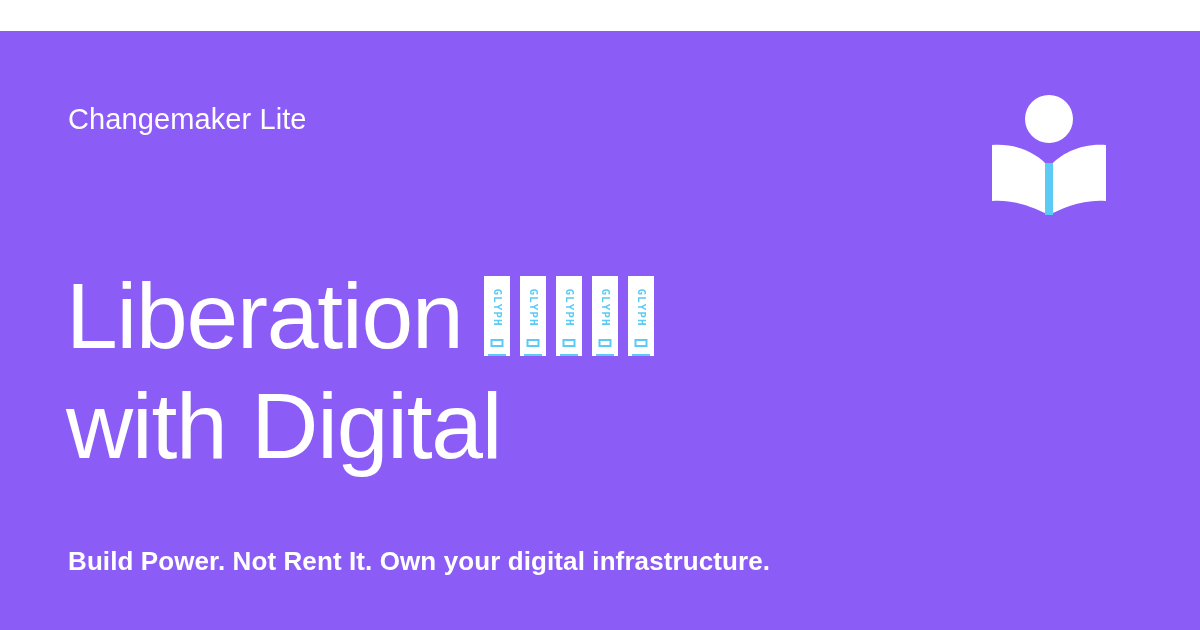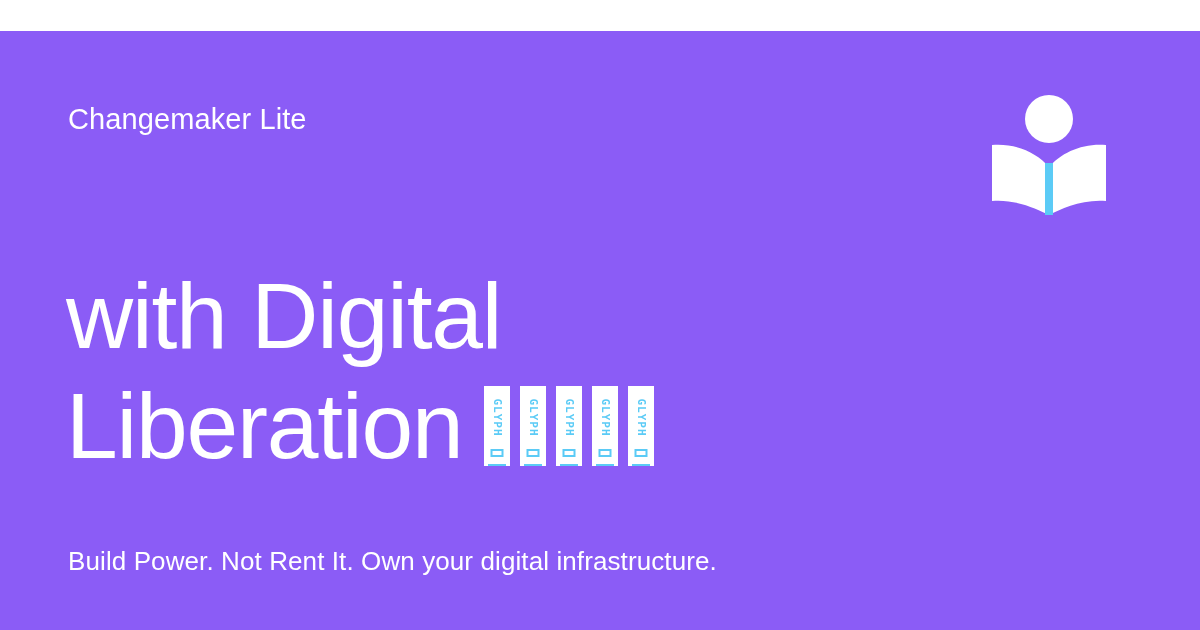--- a/index.html
+++ b/index.html
@@ -124,21 +124,21 @@
     background: #5bcbf6;
   }
 
   
   .subtitle {
     position: absolute;
     left: 68px;
     top: 513px;
     font-size: 26px;
     line-height: 34px;
-    font-weight: 400;
+    font-weight: 700;
     color: #ffffff;
     letter-spacing: 0.1px;
     white-space: nowrap;
   }
 </style>
 </head>
 <body>
 
 <div class="og-card">
 
@@ -146,21 +146,20 @@
 
   <div class="logo-mark">
     <svg viewBox="0 0 118 122" xmlns="http://www.w3.org/2000/svg" aria-hidden="true">
       <circle cx="59" cy="26" r="24" fill="#ffffff"></circle>
       <path d="M2 52 C26 50 47 60 59 74 C71 60 92 50 116 52 L116 108 C92 106 71 116 59 122 C47 116 26 106 2 108 Z" fill="#ffffff"></path>
       <rect x="55" y="70" width="8" height="52" fill="#5bcbf6"></rect>
     </svg>
   </div>
 
   <h1 class="headline">
-    <span class="headline-line">with Digital</span>
     <span class="headline-line with-glyphs">
       <span>Liberation</span>
       <span class="glyph-run" id="glyph-run">
           <span class="tofu">
             <span class="tofu-word">GLYPH</span>
             <span class="tofu-slot"></span>
             <span class="tofu-foot"></span>
           </span>
           <span class="tofu">
             <span class="tofu-word">GLYPH</span>
@@ -177,17 +176,18 @@
             <span class="tofu-slot"></span>
             <span class="tofu-foot"></span>
           </span>
           <span class="tofu">
             <span class="tofu-word">GLYPH</span>
             <span class="tofu-slot"></span>
             <span class="tofu-foot"></span>
           </span>
         </span>
     </span>
+    <span class="headline-line">with Digital</span>
   </h1>
 
   <div class="subtitle">Build Power. Not Rent It. Own your digital infrastructure.</div>
 
 </div>
 
 </body></html>

